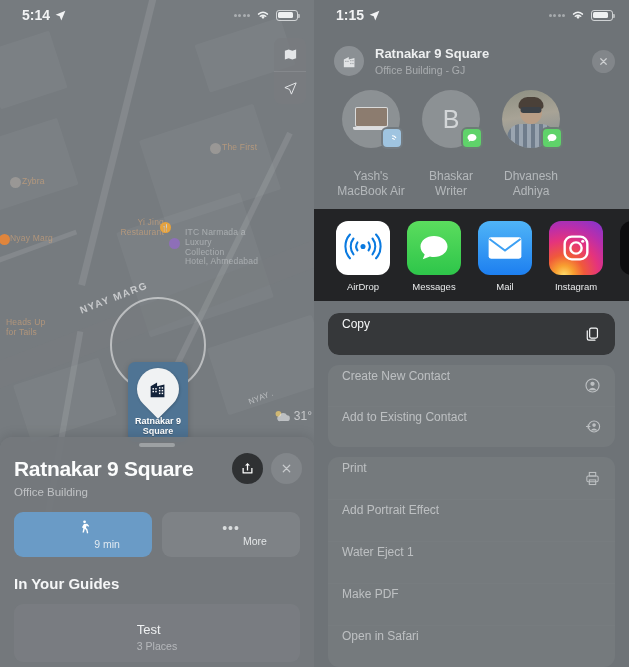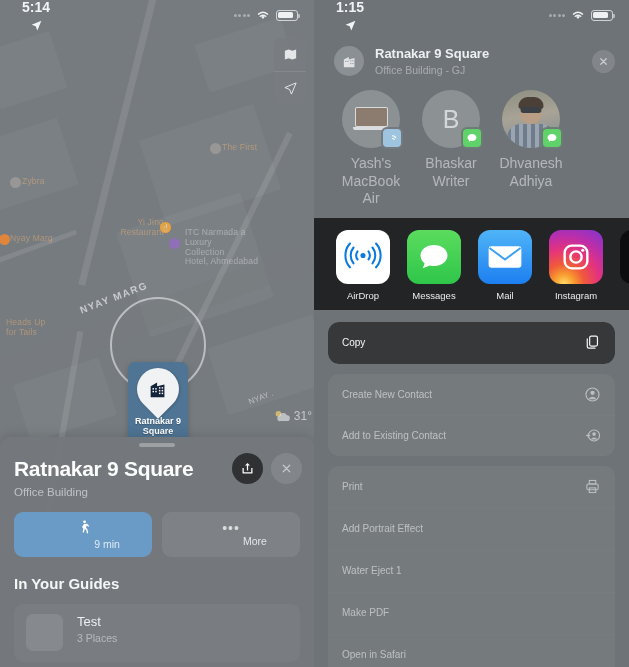--- a/index.html
+++ b/index.html
@@ -54,21 +54,21 @@
   .map-ctrl + .map-ctrl { border-top: 1px solid rgba(255,255,255,0.10); }
 
   
   .status-bar {
     position: absolute; top: 0; left: 0; right: 0; height: 30px;
     display: flex; align-items: center; justify-content: space-between;
     padding: 0 16px 0 22px; z-index: 40;
   }
   .status-time {
     color: #f2f3f4; font-size: 14px; font-weight: 600;
-    display: flex; align-items: center; gap: 4px; flex-direction: column;
+    display: flex; align-items: center; gap: 4px;
   }
   .status-right { display: flex; align-items: center; gap: 5px; }
   .sig-dots { display: flex; gap: 1.5px; align-items: flex-end; }
   .sig-dots i {
     display: block; width: 3px; height: 3px; border-radius: 50%;
     background: rgba(235,237,239,0.45);
   }
   .batt {
     width: 22px; height: 11px; border: 1.4px solid rgba(240,242,243,0.75);
     border-radius: 3px; position: relative; padding: 1.3px;
@@ -148,22 +148,23 @@
   .btn-more { background: rgba(134,138,142,0.55); }
   .action-label { font-size: 10.5px; color: rgba(245,247,248,0.85); margin-left: 48px; }
   .dots-glyph { color: rgba(240,242,243,0.8); font-size: 14px; letter-spacing: 1px; line-height: 10px; }
 
   .guides-title {
     color: #f5f6f7; font-size: 15px; font-weight: 700;
     padding: 18px 14px 0;
   }
   .guide-row {
     margin: 12px 14px 0; background: rgba(128,132,136,0.42);
-    border-radius: 9px; padding: 10px 12px; display: flex; align-items: flex-start; gap: 14px;
+    border-radius: 9px; padding: 10px 12px; display: flex; align-items: center; gap: 8px;
     height: 58px;
+    flex-direction: column;
   }
   .guide-thumb {
     width: 37px; height: 37px; border-radius: 7px;
     background: rgba(140,144,148,0.7);
   }
   .guide-name { color: #eef0f1; font-size: 13px; }
   .guide-count { color: rgba(230,232,234,0.55); font-size: 10.5px; margin-top: 3px; }
 
   
   .right-screen {
@@ -235,21 +236,21 @@
     background: repeating-linear-gradient(90deg,#6f7c8b 0 4px,#9aa5b1 4px 8px);
   }
   .badge {
     position: absolute; right: -3px; bottom: -1px; width: 22px; height: 22px;
     border-radius: 6px; display: flex; align-items: center; justify-content: center;
     border: 2px solid rgba(110,115,119,0.9);
   }
   .badge-airdrop { background: #9fc4e0; }
   .badge-messages { background: #5fd36a; }
   .person-name {
-    margin-top: 7px; font-size: 14px; color: rgba(230,232,234,0.58);
+    margin-top: 21px; font-size: 12px; color: rgba(230,232,234,0.58);
     line-height: 1.25; white-space: pre-line;
   }
 
   .apps-strip {
     background: #232426; padding: 12px 0 9px 22px;
     display: flex; gap: 17px; overflow: hidden;
   }
   .app { width: 54px; text-align: center; flex: 0 0 auto; }
   .app-icon {
     width: 54px; height: 54px; border-radius: 12px;
@@ -263,22 +264,22 @@
     background: radial-gradient(circle at 28% 100%, #ffdb6b 0%, #f8a030 14%, #f05a3a 30%, #e5337c 52%, #bb2eaa 72%, #7e36d2 100%);
   }
   .app-partial { background: #0d0d0f; }
 
   .menu-group {
     margin: 10px 14px 0; background: rgba(128,132,136,0.40);
     border-radius: 11px; overflow: hidden;
   }
   .menu-group.solo { background: transparent; margin-top: 12px; }
   .menu-item {
-    height: 41px; display: flex; align-items: center; justify-content: space-between;
-    padding: 16px 14px; color: rgba(232,234,236,0.62); font-size: 10px;
+    height: 41px; display: flex; justify-content: space-between;
+    padding: 4px 14px; color: rgba(232,234,236,0.62); font-size: 12px;
   }
   .menu-item.highlight {
     background: #36383a; color: #f6f7f8; border-radius: 11px;
   }
   .menu-item .m-icon { opacity: .62; display: flex; align-items: center; }
   .menu-item.highlight .m-icon { opacity: 1; }
   .menu-item + .menu-item { box-shadow: inset 0 .5px 0 rgba(255,255,255,0.04); }
   .menu-tall { height: 42px; }
 </style>
 </head>

